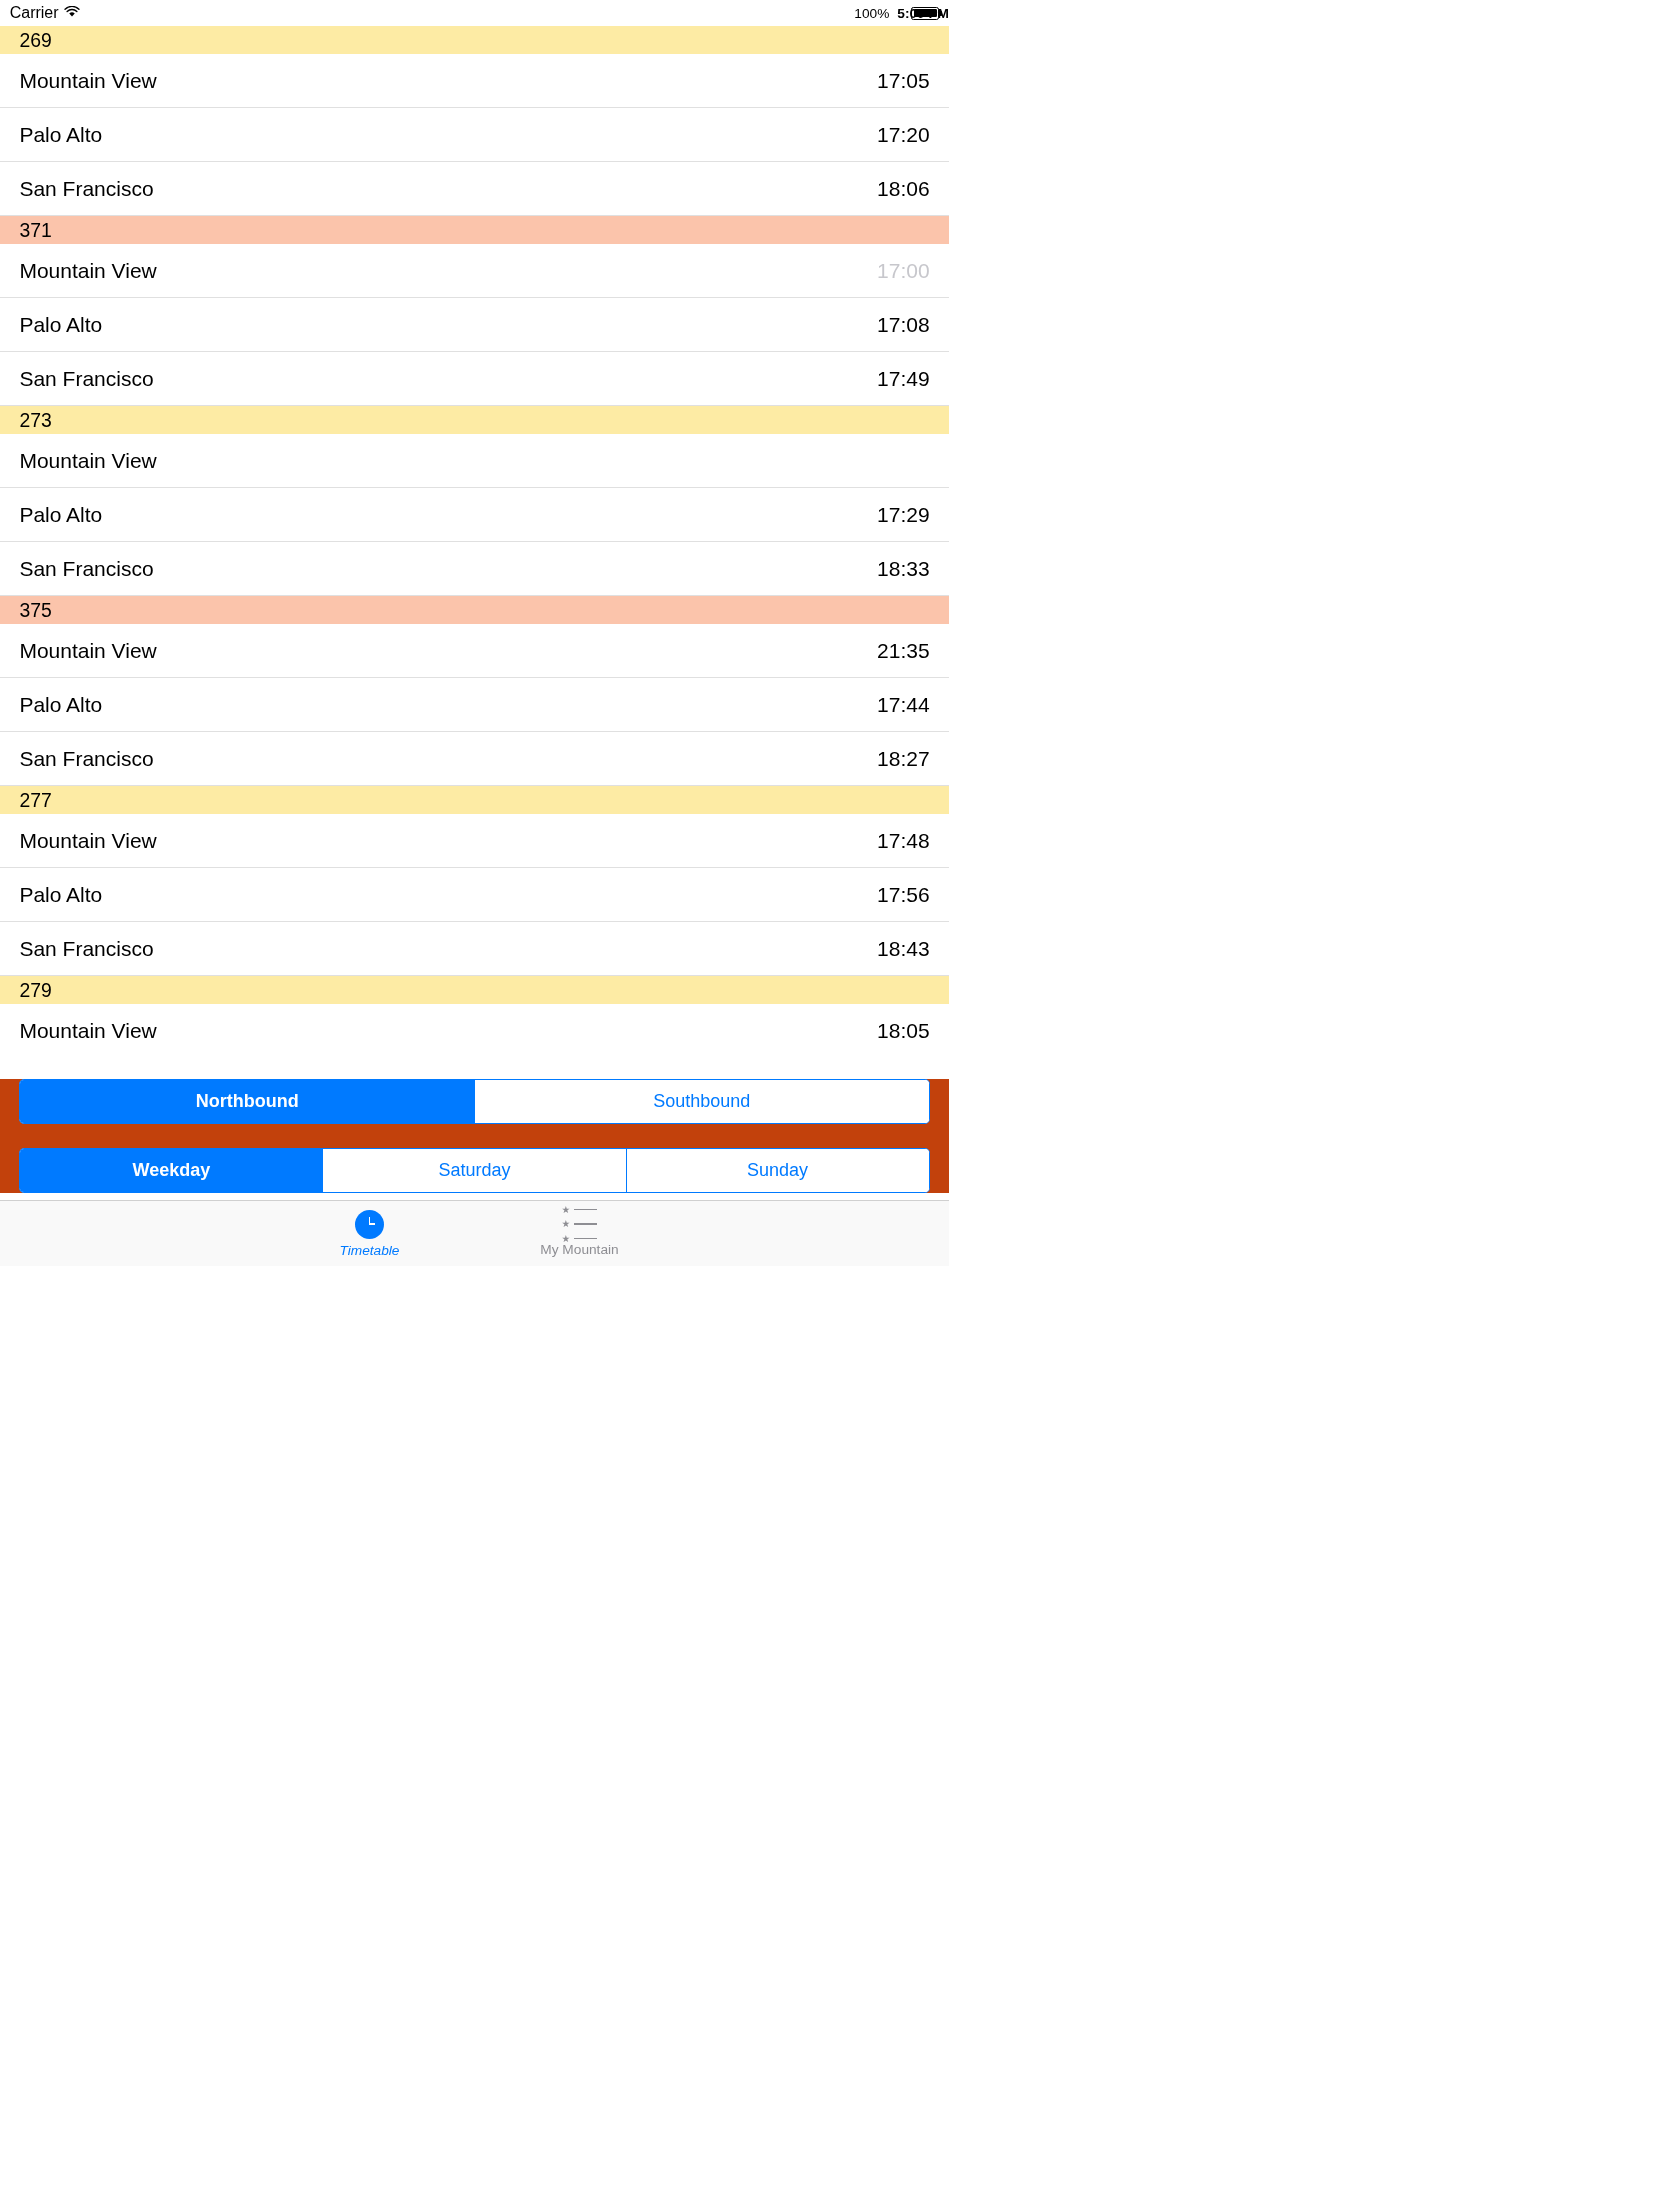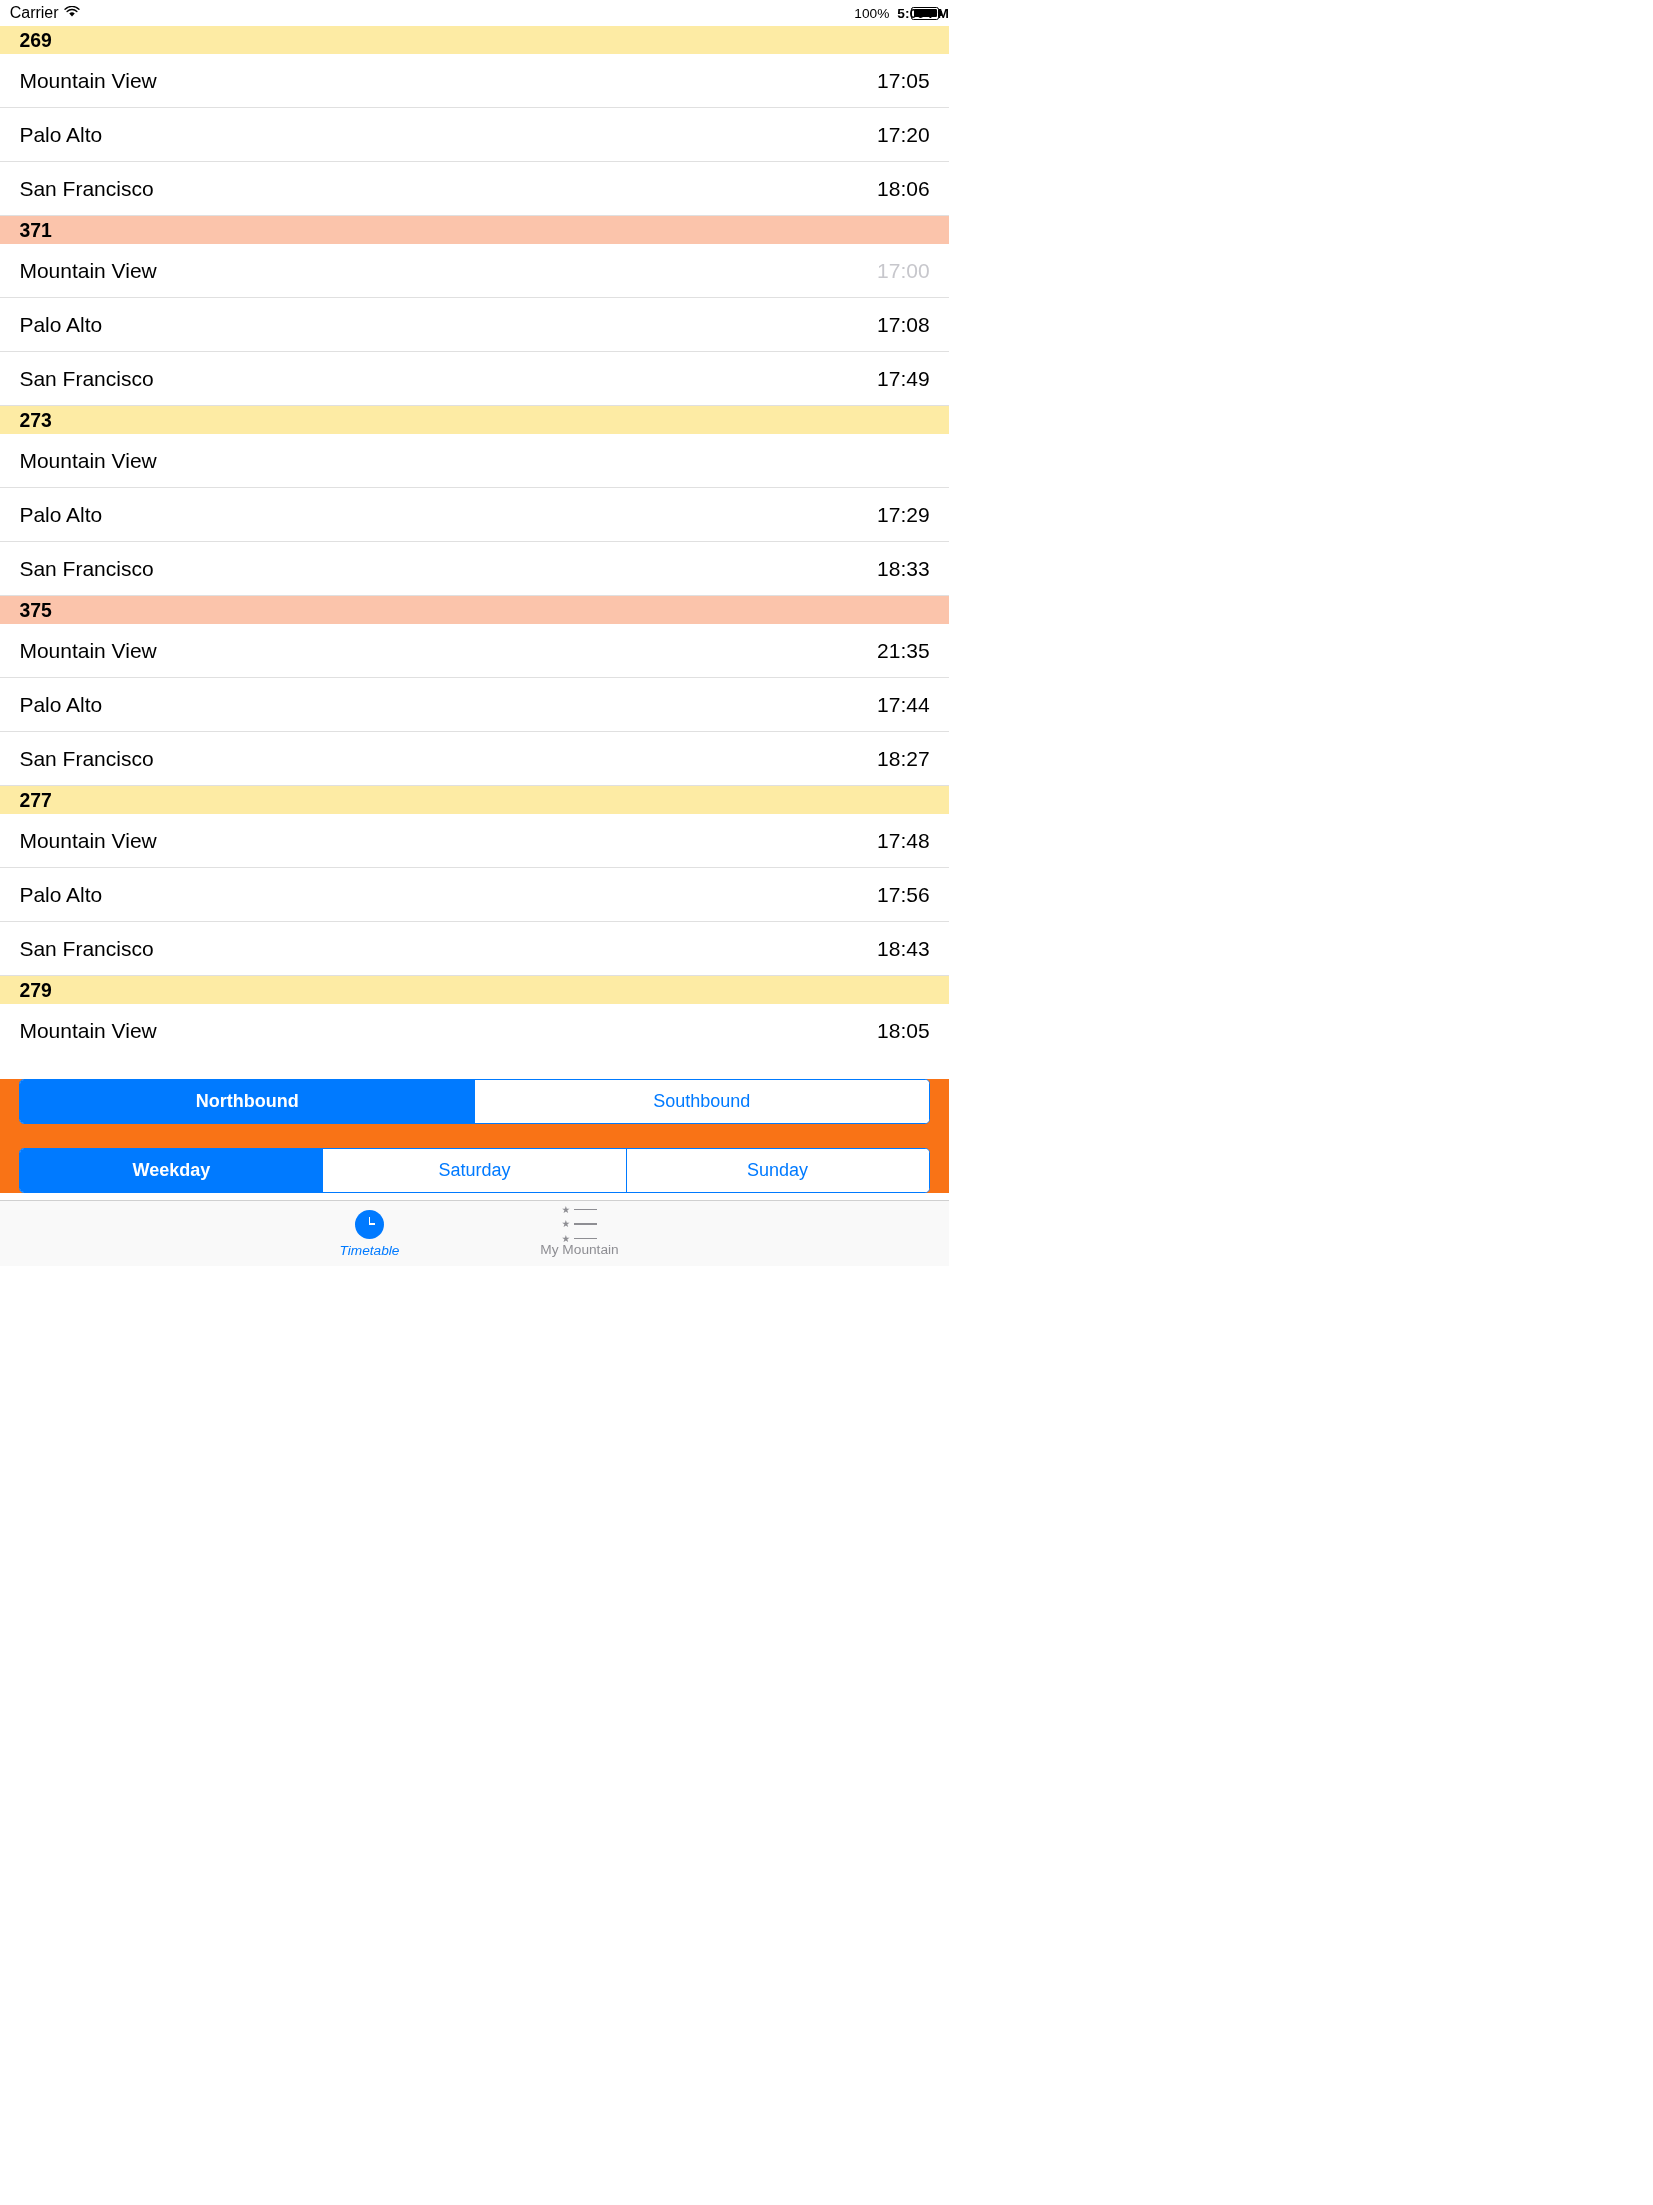--- a/index.html
+++ b/index.html
@@ -81,21 +81,21 @@
     bottom: 150px;
     overflow: hidden;
     background: #fff;
   }
   .section-header {
     height: 28px;
     display: flex;
     align-items: center;
     padding-left: 19.4px;
     font-size: 19.4px;
-    font-weight: bold;
+    font-weight: normal;
     color: #000;
   }
   .section-header.yellow { background: #fdeba4; }
   .section-header.orange { background: #fbc4ab; }
 
   .row {
     height: 54px;
     display: flex;
     align-items: center;
     justify-content: space-between;
@@ -113,21 +113,21 @@
     color: #000;
   }
   .row .time.dim { color: #c7c7cc; }
 
   
   .segments-wrap {
     position: absolute;
     left: 0; right: 0;
     bottom: 73px;
     padding: 0 19.4px;
-    background: #f97316;
+    background: #c2410c;
   }
   .seg {
     display: flex;
     width: 100%;
     height: 45px;
     border: 1.2px solid #007aff;
     border-radius: 4.8px;
     overflow: hidden;
     background: #fff;
   }

